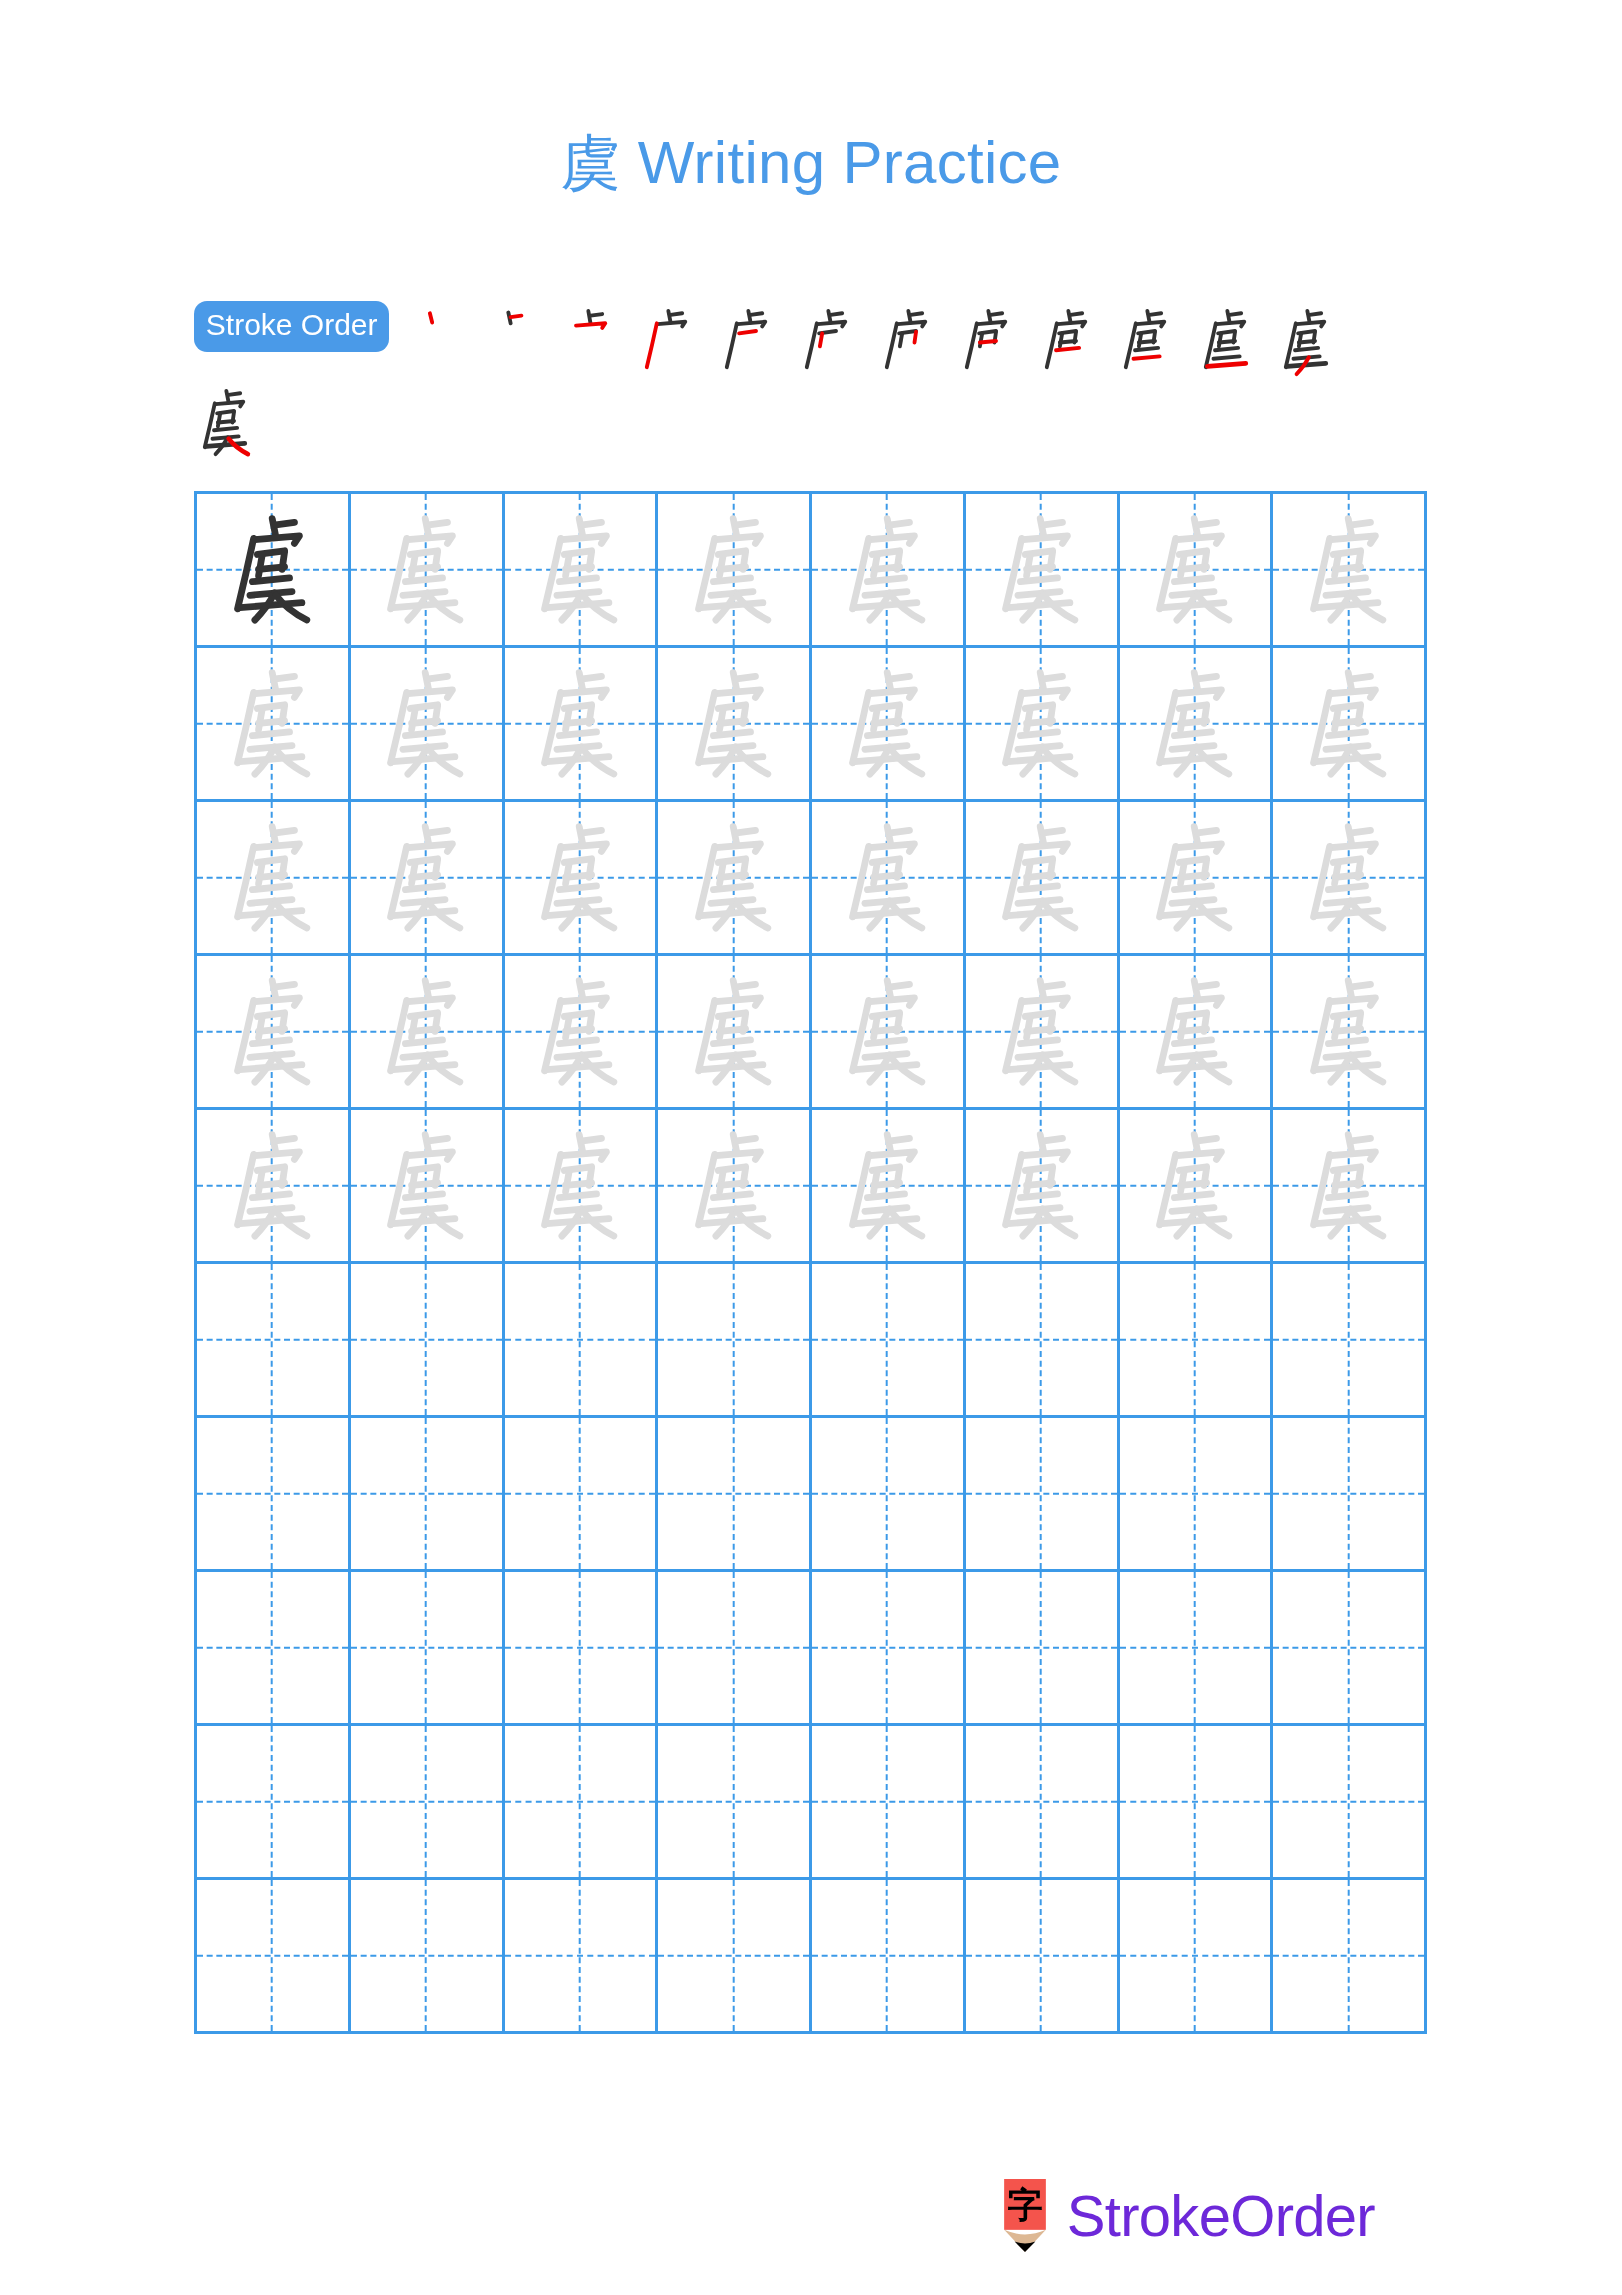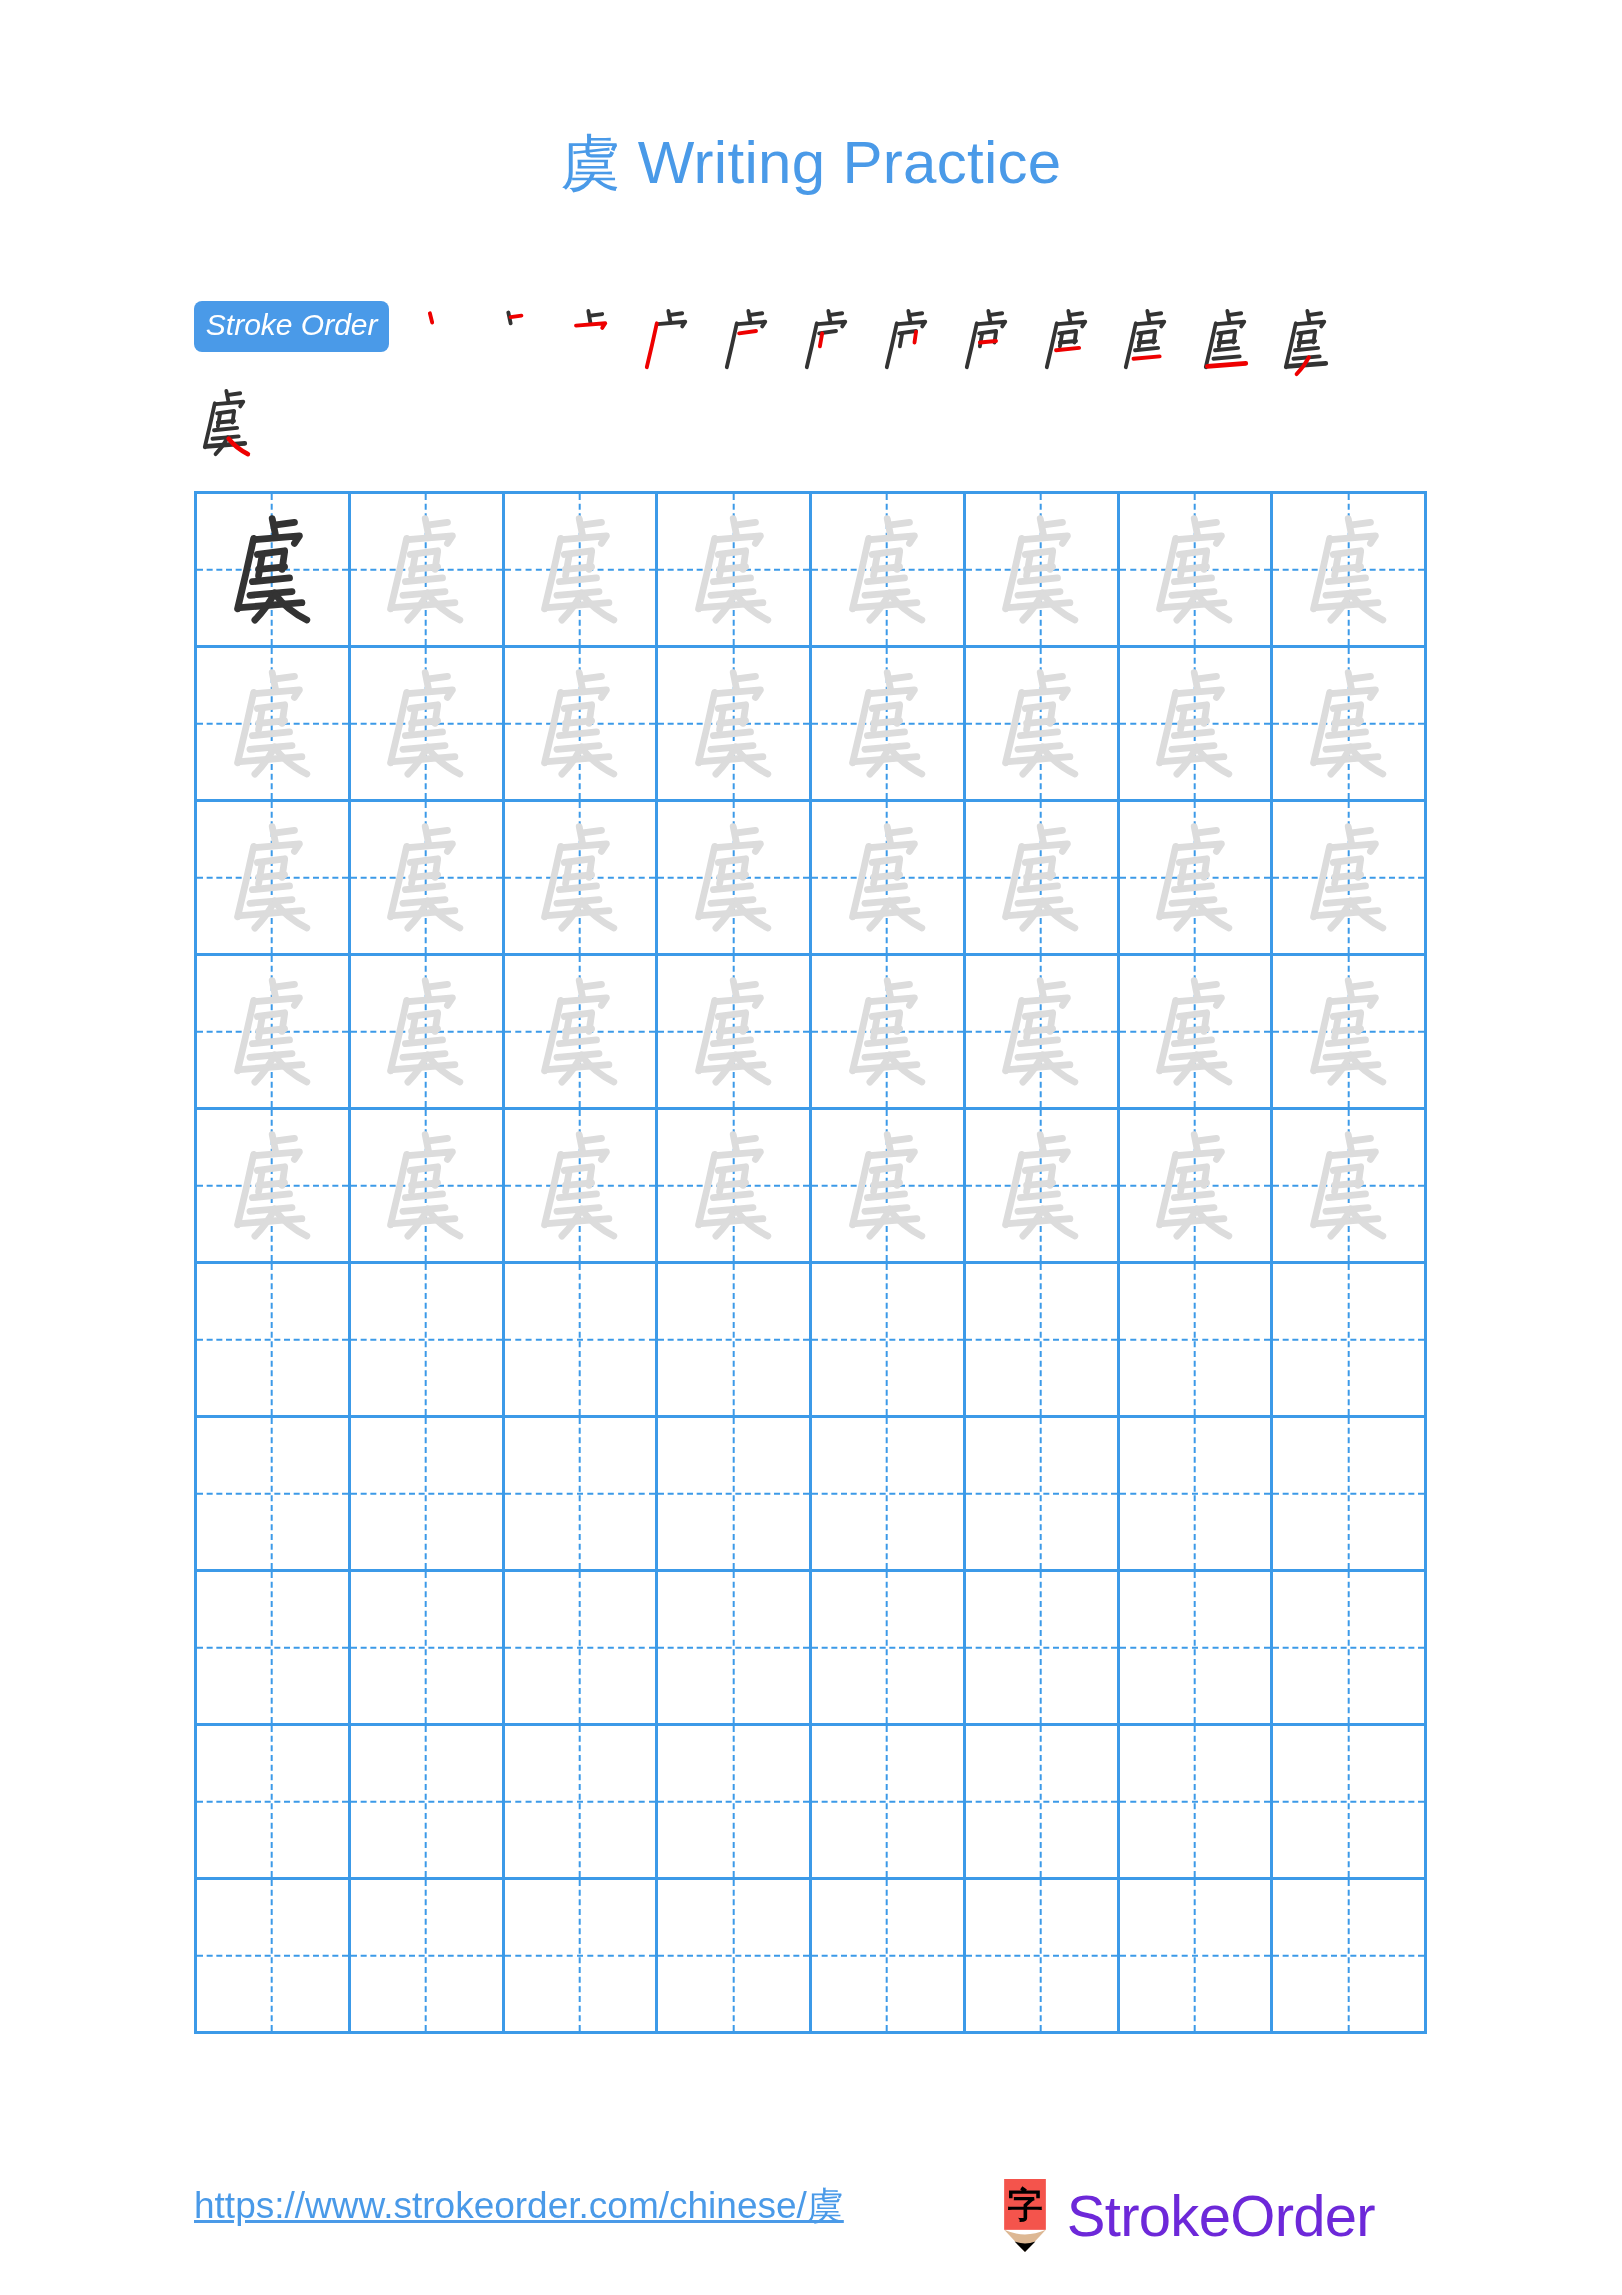--- a/index.html
+++ b/index.html
@@ -42,25 +42,24 @@
     line-height: 0;
   }
   .so-badge {
     display: inline-block;
     vertical-align: top;
     background: #4a9ae8;
     color: #ffffff;
     font-size: 30px;
     line-height: 1;
     padding: 9.2px 11.8px 11.8px 11.8px;
-    border-radius: 8px;
+    border-radius: 13px;
     white-space: nowrap;
     font-family: "Liberation Sans", sans-serif;
     margin-right: 3.9px;
-    font-style: italic;
   }
   .so-step {
     display: inline-block;
     vertical-align: top;
     width: 77px;
     height: 80px;
     position: relative;
   }
   .so-step svg {
     display: block;
@@ -1446,21 +1445,20 @@
       <div class="vline"></div>
       <div class="hline"></div>
     </div>
     <div class="cell">
       <div class="vline"></div>
       <div class="hline"></div>
     </div>
   </div>
 
 <div class="footer">
-  <a class="footer-url" href="#">https://www.strokeorder.com/chinese/虞</a>
 
   <div class="footer-brand">
     <svg class="brand-icon" viewBox="0 0 92 112">
       <rect x="14" y="0" width="64" height="78" fill="#f4544c"></rect>
       <path d="M14 78 Q46 92 78 78 L46 112 Z" fill="#ddb894"></path>
       <path d="M30 96 Q46 102 62 96 L46 112 Z" fill="#000000"></path>
       <g fill="#000000" font-family="'DejaVu Sans', sans-serif" font-size="54" font-weight="bold">
         <text x="46" y="58" text-anchor="middle">字</text>
       </g>
     </svg>

